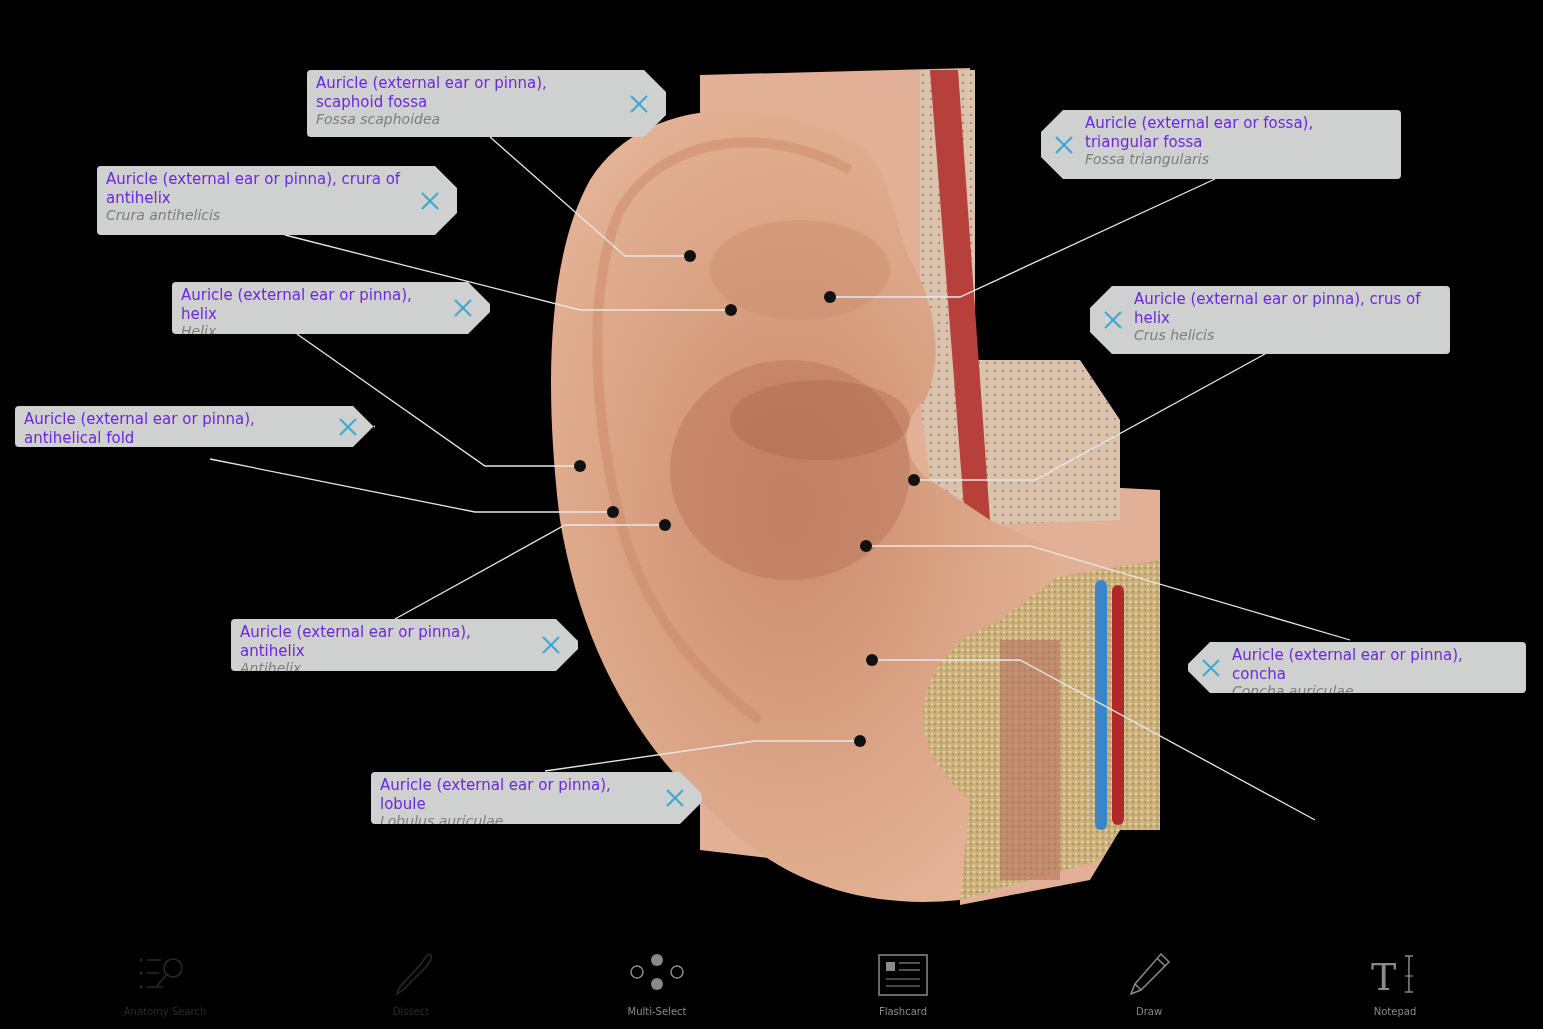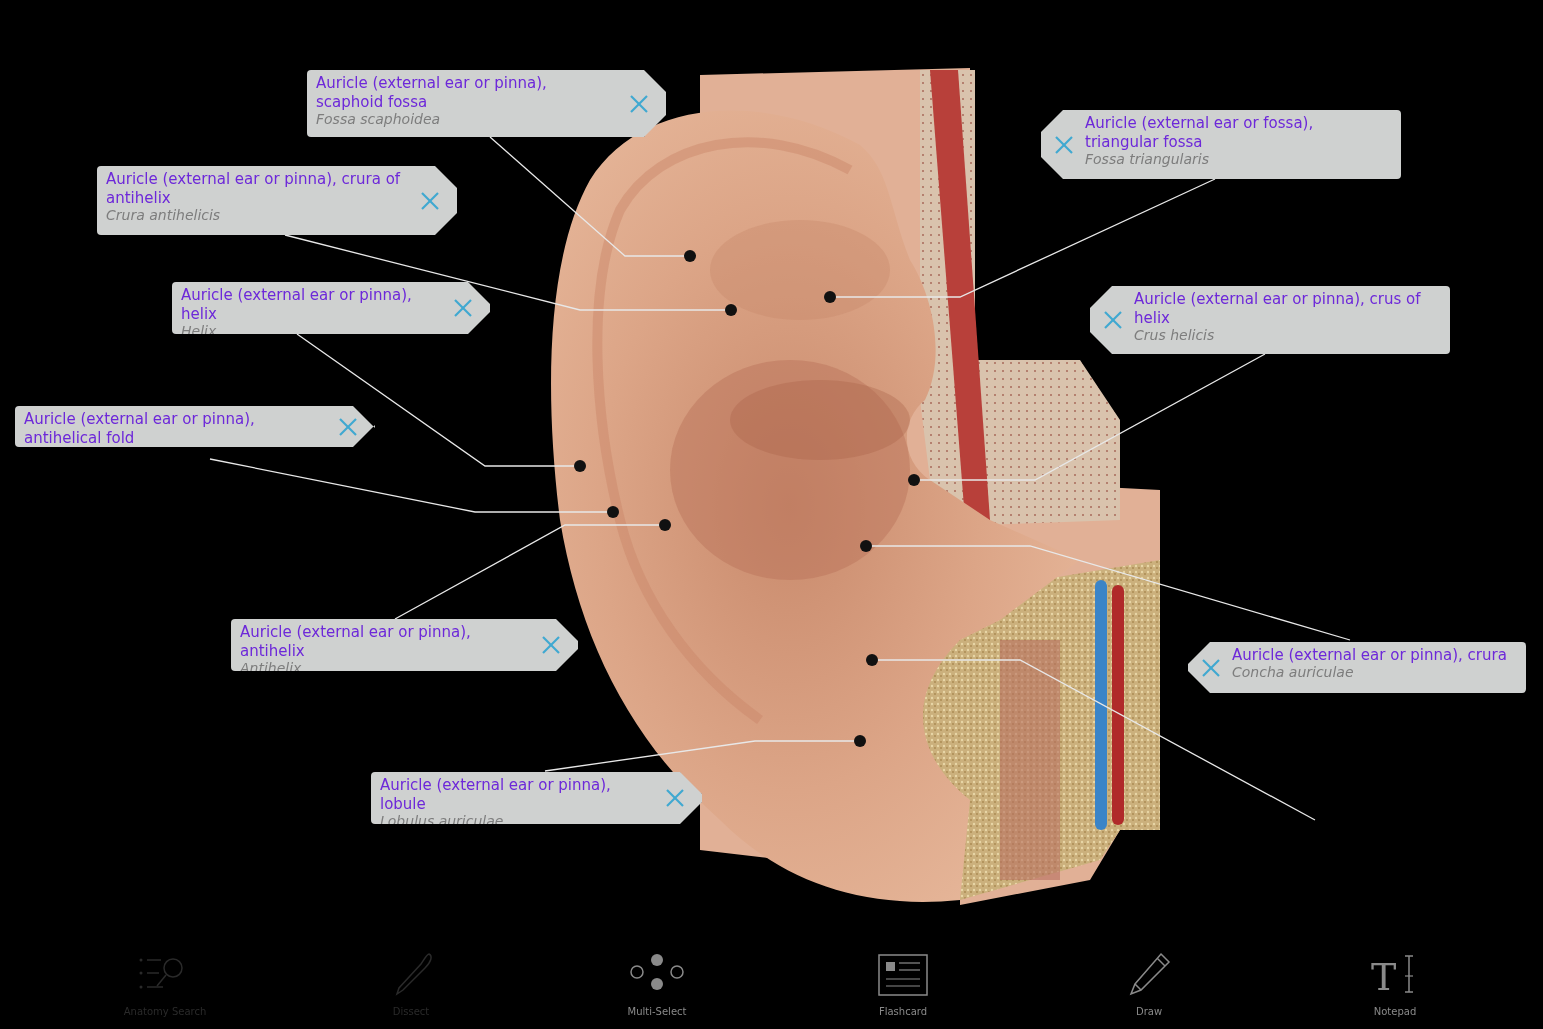--- a/index.html
+++ b/index.html
@@ -159,21 +159,21 @@
         </svg></span>
     <div class="title">Auricle (external ear or pinna), crus of helix</div>
     <div class="latin">Crus helicis</div>
   </div>
 
   <div class="label tip-left" style="left:1188px;top:642px;width:338px;height:51px;">
     <span class="close"><svg width="22" height="22">
           <line x1="3" y1="3" x2="19" y2="19"></line>
           <line x1="19" y1="3" x2="3" y2="19"></line>
         </svg></span>
-    <div class="title">Auricle (external ear or pinna), crura</div>
+    <div class="title">Auricle (external ear or pinna), concha</div>
     <div class="latin">Concha auriculae</div>
   </div>
 
 </div>
 
 <div id="toolbar">
   <div class="tool dim" style="left:95px;">
     <svg width="60" height="50" viewBox="0 0 60 50">
       <g stroke="#2a2a2a" stroke-width="1.5" fill="none">
         <circle cx="38" cy="18" r="9"></circle>

